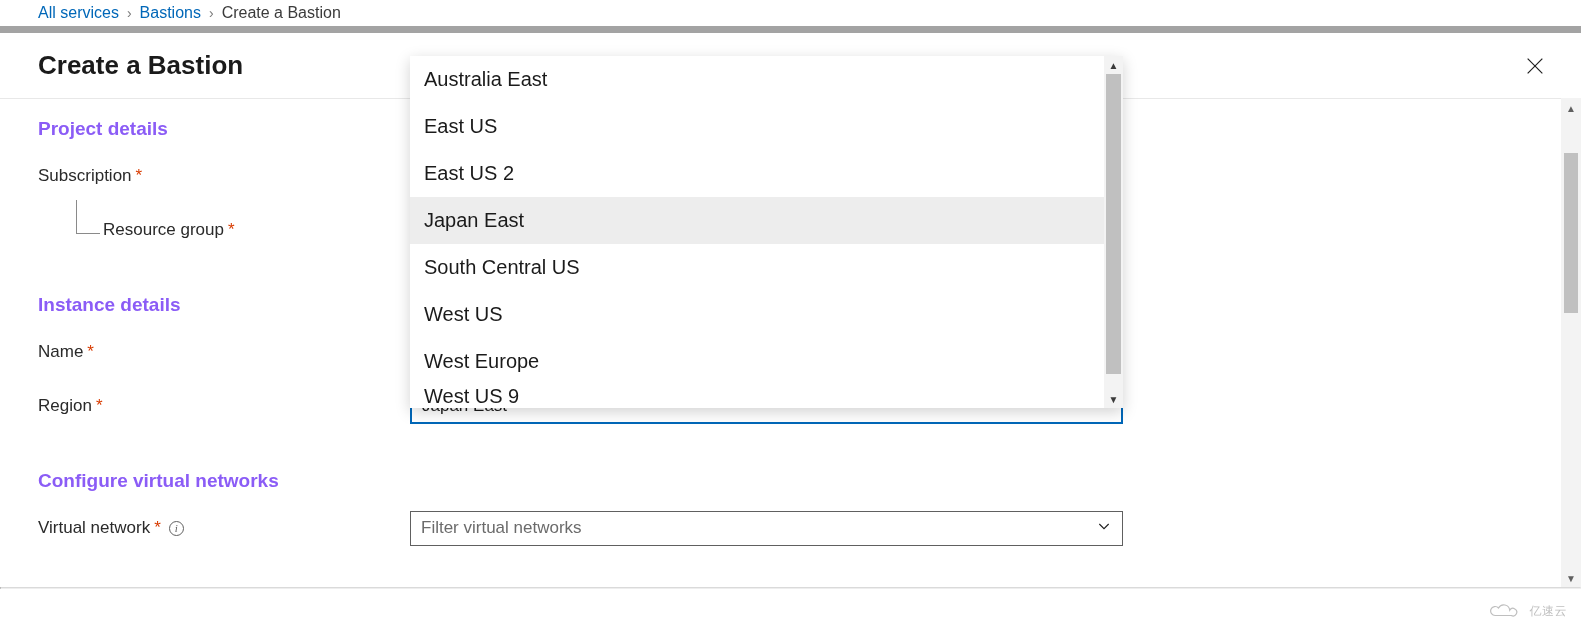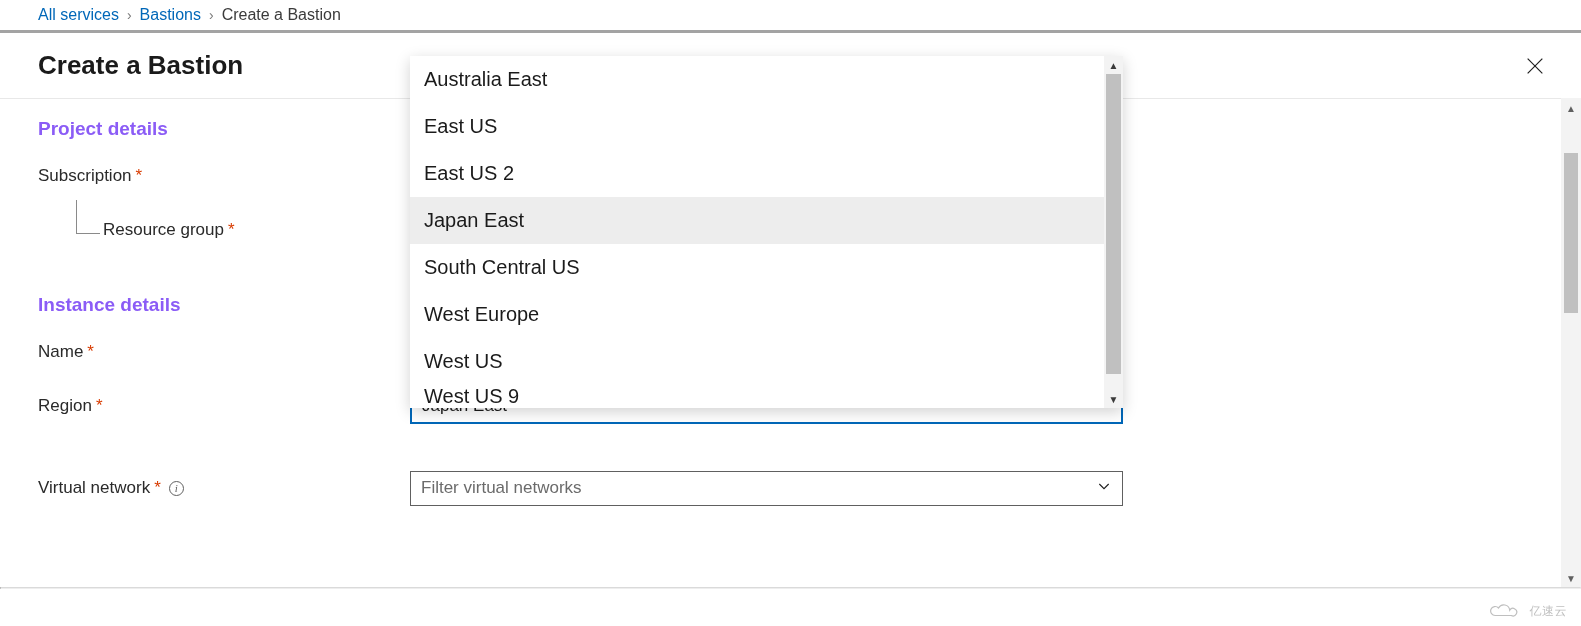--- a/index.html
+++ b/index.html
@@ -1,18 +1,18 @@
 <!DOCTYPE html>
 <html><head>
 <meta charset="utf-8">
 <style>
   * { box-sizing: border-box; margin: 0; padding: 0; font-family: "Segoe UI", Arial, sans-serif; }
   body { background: #ffffff; width: 1581px; height: 626px; overflow: hidden; position: relative; }
 
-  .top-bar { height: 33px; border-bottom: 3px solid #a3a3a3; display: flex; align-items: center; padding-left: 38px; font-size: 16px; }
+  .top-bar { height: 33px; border-bottom: 7px solid #a3a3a3; display: flex; align-items: center; padding-left: 38px; font-size: 16px; }
   .crumb-link { color: #0067b8; cursor: pointer; }
   .crumb-sep { color: #7a7a7a; margin: 0 8px; font-size: 14px; }
   .crumb-current { color: #3b3b3b; }
 
   .page-header { height: 65px; display: flex; align-items: center; padding: 0 38px; position: relative; }
   .page-title { font-size: 26px; font-weight: 600; color: #1b1b1b; }
   .close-x { position: absolute; right: 35px; top: 22px; width: 22px; height: 22px; cursor: pointer; }
   .close-x svg { width: 22px; height: 22px; stroke: #1b1b1b; stroke-width: 1.2; }
 
   .divider { border: none; border-top: 1px solid #e8e8e8; }
@@ -126,20 +126,21 @@
         <span class="chev">
           <svg viewBox="0 0 24 24">
               <polyline points="5,15 12,8 19,15"></polyline>
             </svg>
         </span>
       </div>
     </div>
 
     <div class="section-gap"></div>
 
+    <div class="section-title">Configure virtual networks</div>
 
     <div class="field-row" style="margin-bottom:6px">
       <div class="field-label">
         <span>Virtual network</span>
           <span class="req">*</span>
         <span class="info-icon">i</span>
       </div>
       <div class="select-box">
         <span class="placeholder">Filter virtual networks</span>
         <span class="chev">
@@ -153,22 +154,22 @@
   </div>
 </div>
 
 <div class="dropdown-panel">
   <div class="dropdown-list">
     <div class="dd-item">Australia East</div>
     <div class="dd-item">East US</div>
     <div class="dd-item">East US 2</div>
     <div class="dd-item hover">Japan East</div>
     <div class="dd-item">South Central US</div>
+    <div class="dd-item">West US</div>
     <div class="dd-item">West Europe</div>
-    <div class="dd-item">West US</div>
     <div class="dd-item cut">West US 9</div>
     <div class="dd-scroll">
       <div class="arrow">▲</div>
       <div class="thumb"></div>
       <div style="flex:1"></div>
       <div class="arrow">▼</div>
     </div>
   </div>
 </div>
 

